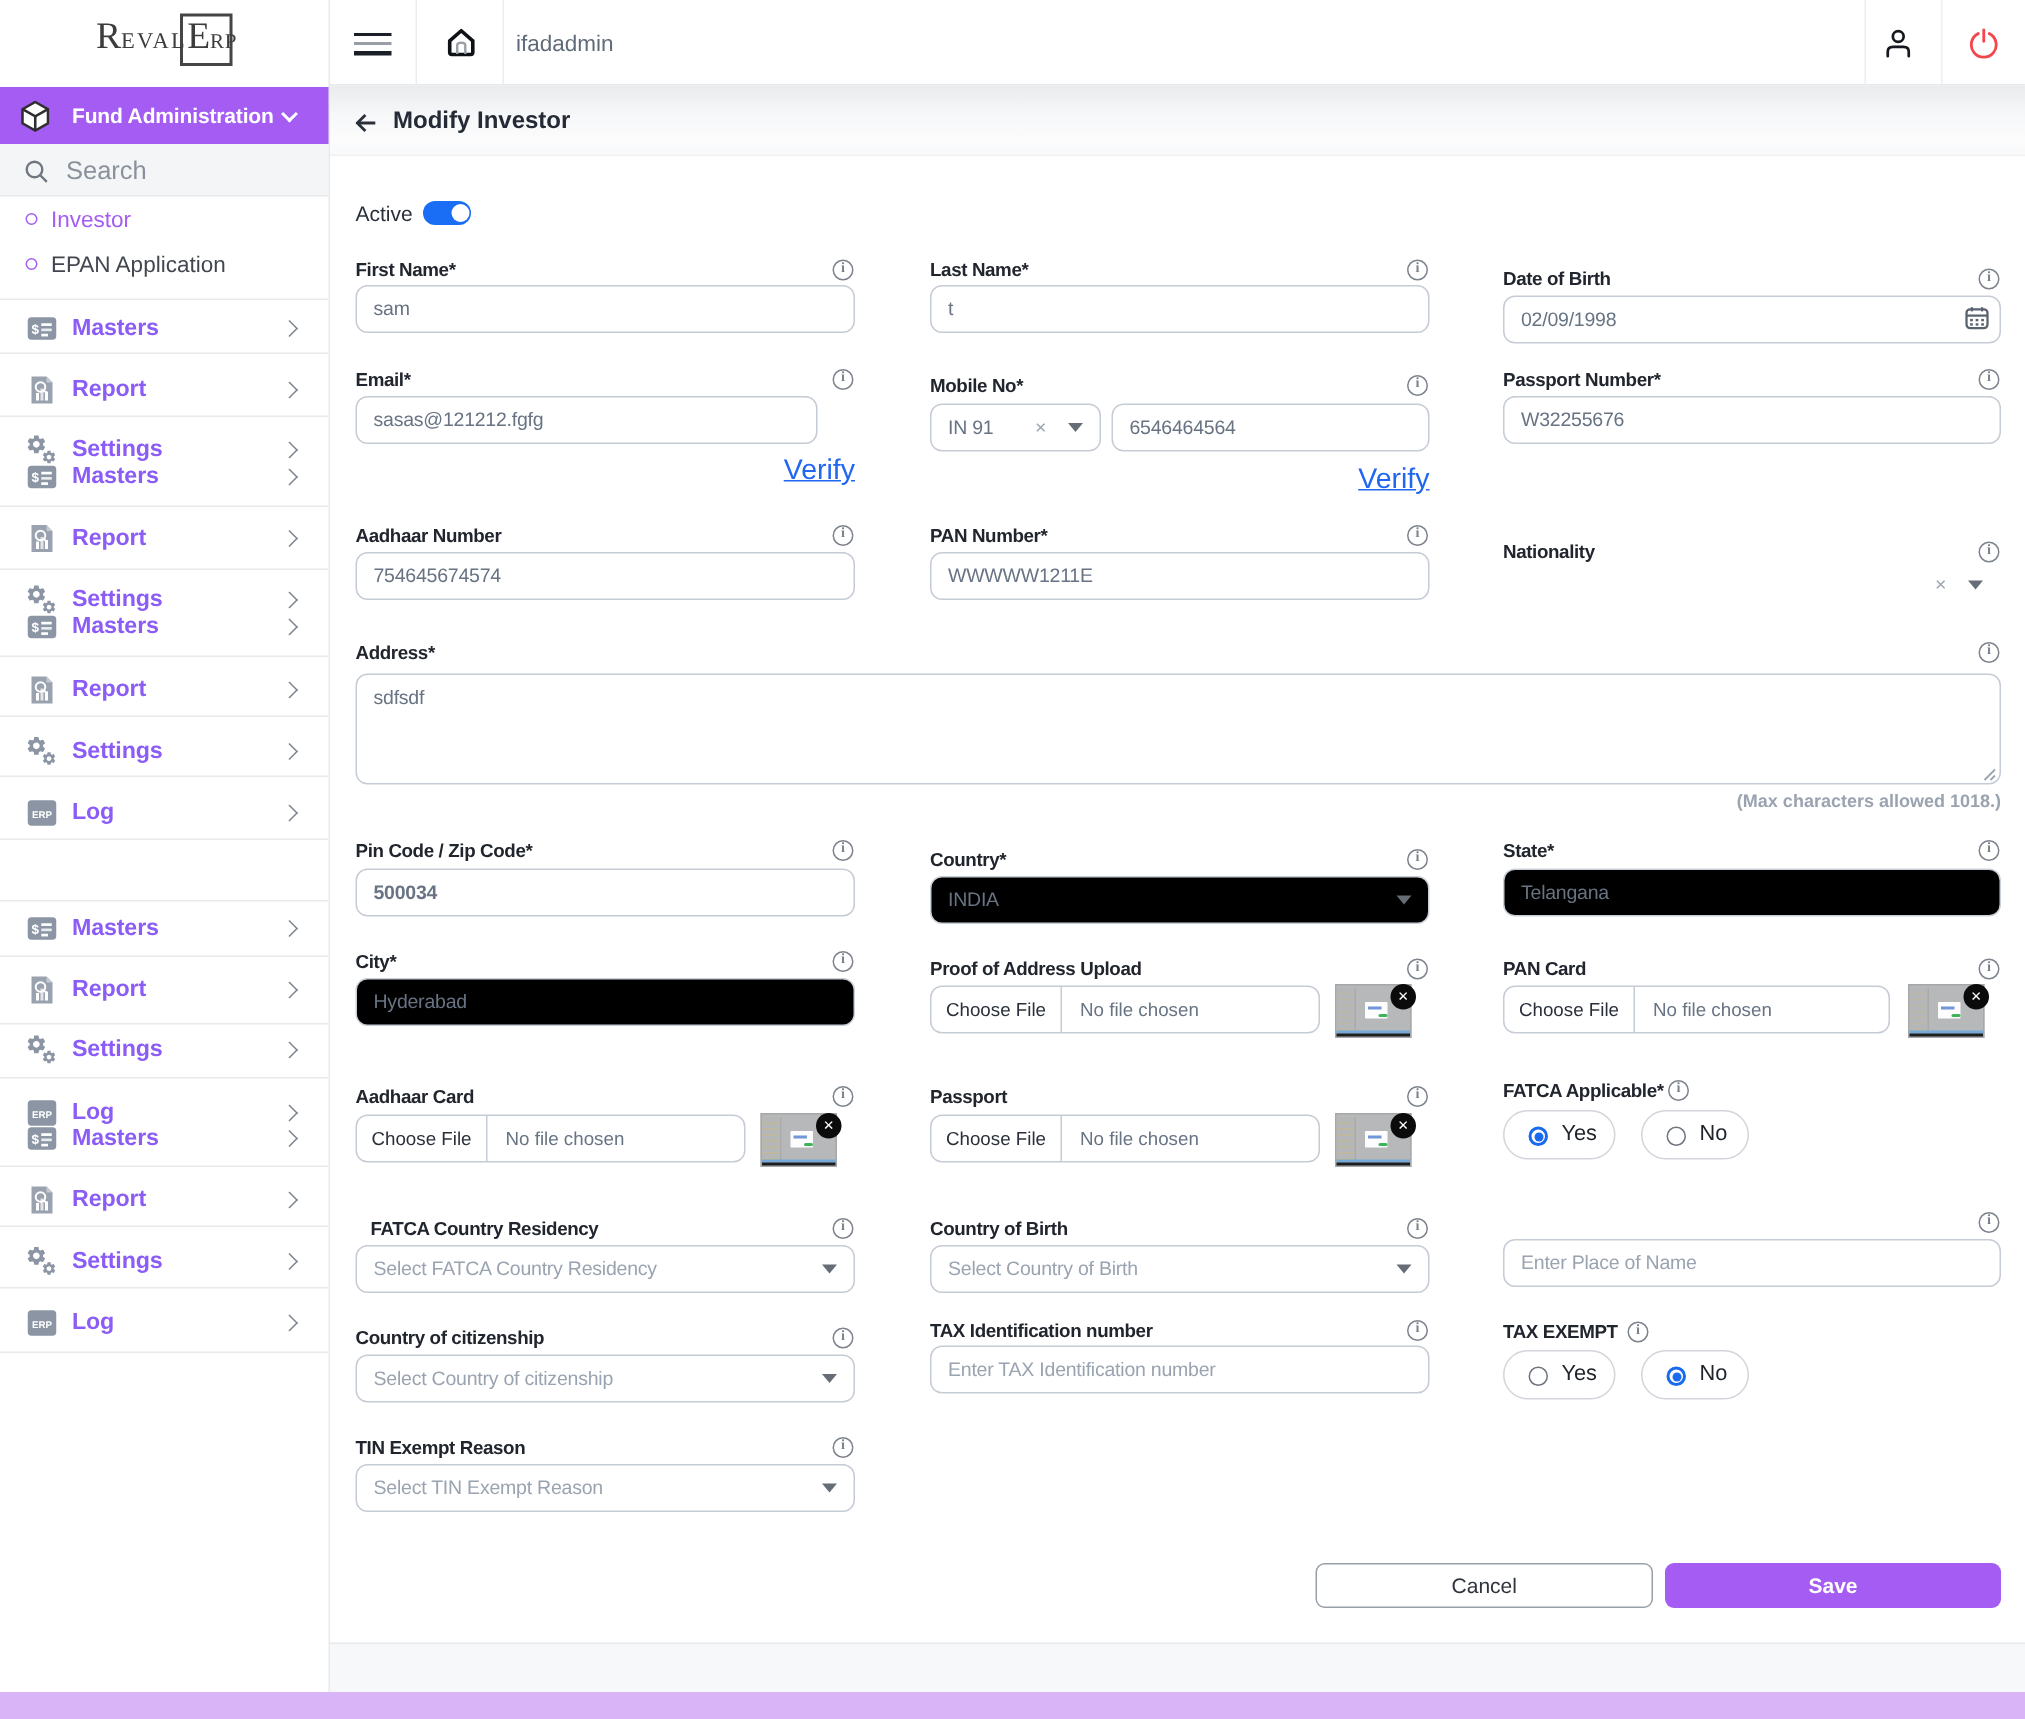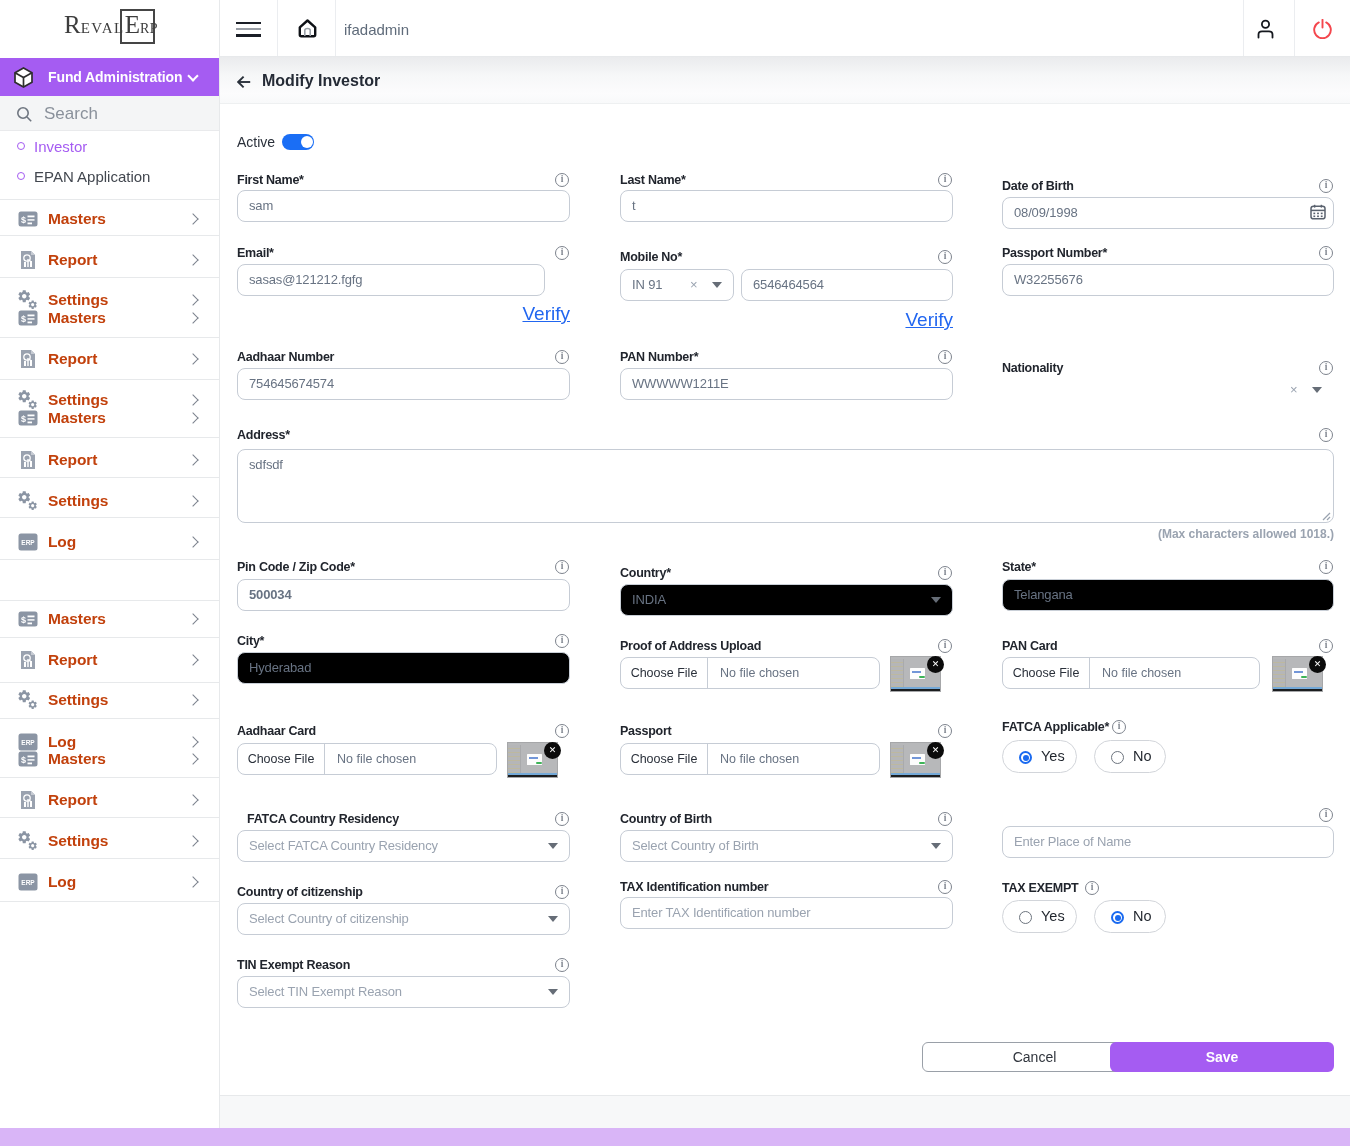--- a/index.html
+++ b/index.html
@@ -10,21 +10,21 @@
        font-size:13px; color:#687383; letter-spacing:-0.15px; line-height:30px; padding-left:11px; white-space:nowrap; overflow:hidden;}
 .inp.dis { background:#000000; border-color:#c9cfd7; }
 .inp.ph { color:#9aa3b0; }
 .info { position:absolute; width:14px; height:14px; border:1.4px solid #7d838d; border-radius:50%;
         color:#7d838d; font-size:9.5px; font-weight:700; text-align:center; line-height:11.5px; font-family:"Liberation Serif",serif;}
 .arrow { position:absolute; width:0; height:0; border-left:5.5px solid transparent; border-right:5.5px solid transparent;
          border-top:6.5px solid #666d77; }
 .clearx { position:absolute; color:#9aa3b0; font-size:13px; line-height:13px; }
 .vline { position:absolute; width:1px; background:#ebedf0; }
 .hline { position:absolute; height:1px; background:#e7e9eb; }
-.menu-txt { position:absolute; font-size:15.5px; font-weight:700; color:#c2410c; letter-spacing:-0.1px; }
+.menu-txt { position:absolute; font-size:15.5px; font-weight:700; color:#8b5cf6; letter-spacing:-0.1px; }
 .chev { position:absolute; width:8px; height:8px; border-top:1.8px solid #7b828d; border-right:1.8px solid #7b828d;
         transform:rotate(45deg); }
 .verify { position:absolute; color:#2166f0; font-size:19px; text-decoration:underline; text-align:right; }
 .file { position:absolute; height:32px; border:1px solid #c6ccd5; border-radius:8px; background:#fff; }
 .file .cf { position:absolute; left:0; top:0; width:87px; height:30px; border-right:1px solid #c6ccd5;
             font-size:12.5px; color:#2a303a; text-align:center; line-height:30px; }
 .file .nf { position:absolute; left:99px; top:0; font-size:12.5px; color:#687383; line-height:30px; }
 .thumb { position:absolute; width:51px; height:36px; background:#b7b8ba; border:1px solid #a6a7a9; }
 .thumb .col { position:absolute; left:0; top:2px; width:13px; height:31px; border-right:1px solid #a9aaac;
   background:repeating-linear-gradient(180deg,#b5b6b8 0 3px,#bdb89f 3px 4px); }
@@ -282,21 +282,21 @@
 <div class="abs" style="left:282px;top:134px;width:32px;height:16px;border-radius:8px;background:#1a6ef5;"></div>
 <div class="abs" style="left:300.5px;top:136px;width:12px;height:12px;border-radius:50%;background:#fff;"></div>
 <div class="lbl" style="left:237px;top:173px;">First Name*</div>
 <div class="info" style="left:555px;top:173px;">i</div>
 <div class="inp " style="left:237px;top:190px;width:333px;">sam</div>
 <div class="lbl" style="left:620px;top:173px;">Last Name*</div>
 <div class="info" style="left:938px;top:173px;">i</div>
 <div class="inp " style="left:620px;top:190px;width:333px;">t</div>
 <div class="lbl" style="left:1002px;top:179px;">Date of Birth</div>
 <div class="info" style="left:1319px;top:179px;">i</div>
-<div class="inp " style="left:1002px;top:197px;width:332px;">08/09/1998</div>
+<div class="inp " style="left:1002px;top:197px;width:332px;">02/09/1998</div>
 <svg class="abs" style="left:1310px;top:204px;" width="16" height="16" viewBox="0 0 16 16">
 <rect x="1" y="2.2" width="14" height="12.6" rx="2.4" fill="none" stroke="#5a626e" stroke-width="1.5"></rect>
 <line x1="1" y1="6.4" x2="15" y2="6.4" stroke="#5a626e" stroke-width="1.5"></line>
 <line x1="4.6" y1="0.8" x2="4.6" y2="3.6" stroke="#5a626e" stroke-width="1.5"></line>
 <line x1="11.4" y1="0.8" x2="11.4" y2="3.6" stroke="#5a626e" stroke-width="1.5"></line>
 <g fill="#5a626e">
         <rect x="3.4" y="8.6" width="1.8" height="1.6"></rect>
         <rect x="7.1" y="8.6" width="1.8" height="1.6"></rect>
 <rect x="10.8" y="8.6" width="1.8" height="1.6"></rect>
         <rect x="3.4" y="11.5" width="1.8" height="1.6"></rect>
@@ -444,17 +444,17 @@
       <div class="rt">Yes</div>
     </div>
 <div class="pill" style="left:1094px;top:900px;width:72px;">
       <div class="radio sel"></div>
       <div class="rt">No</div>
     </div>
 <div class="lbl" style="left:237px;top:958px;">TIN Exempt Reason</div>
 <div class="info" style="left:555px;top:958px;">i</div>
 <div class="inp ph" style="left:237px;top:976px;width:333px;">Select TIN Exempt Reason</div>
 <div class="arrow" style="left:548px;top:989px;"></div>
-<div class="abs" style="left:877px;top:1042px;width:225px;height:30px;border:1px solid #9aa0a8;border-radius:6px;background:#fff;text-align:center;line-height:28px;font-size:14px;color:#30353d;margin-left:45px;">Cancel</div>
+<div class="abs" style="left:877px;top:1042px;width:225px;height:30px;border:1px solid #9aa0a8;border-radius:6px;background:#fff;text-align:center;line-height:28px;font-size:14px;color:#30353d;">Cancel</div>
 <div class="abs" style="left:1110px;top:1042px;width:224px;height:30px;border-radius:6px;background:#a55cf2;text-align:center;line-height:30px;font-size:14px;font-weight:700;color:#fff;">Save</div>
 <div class="hline" style="left:220px;top:1095px;width:1130px;"></div>
 <div class="abs" style="left:220px;top:1096px;width:1130px;height:32px;background:#f7f8f9;"></div>
 <div class="abs" style="left:0;top:1128px;width:1350px;height:18px;background:#d9b5f7;"></div>
 </div>
 </body></html>

